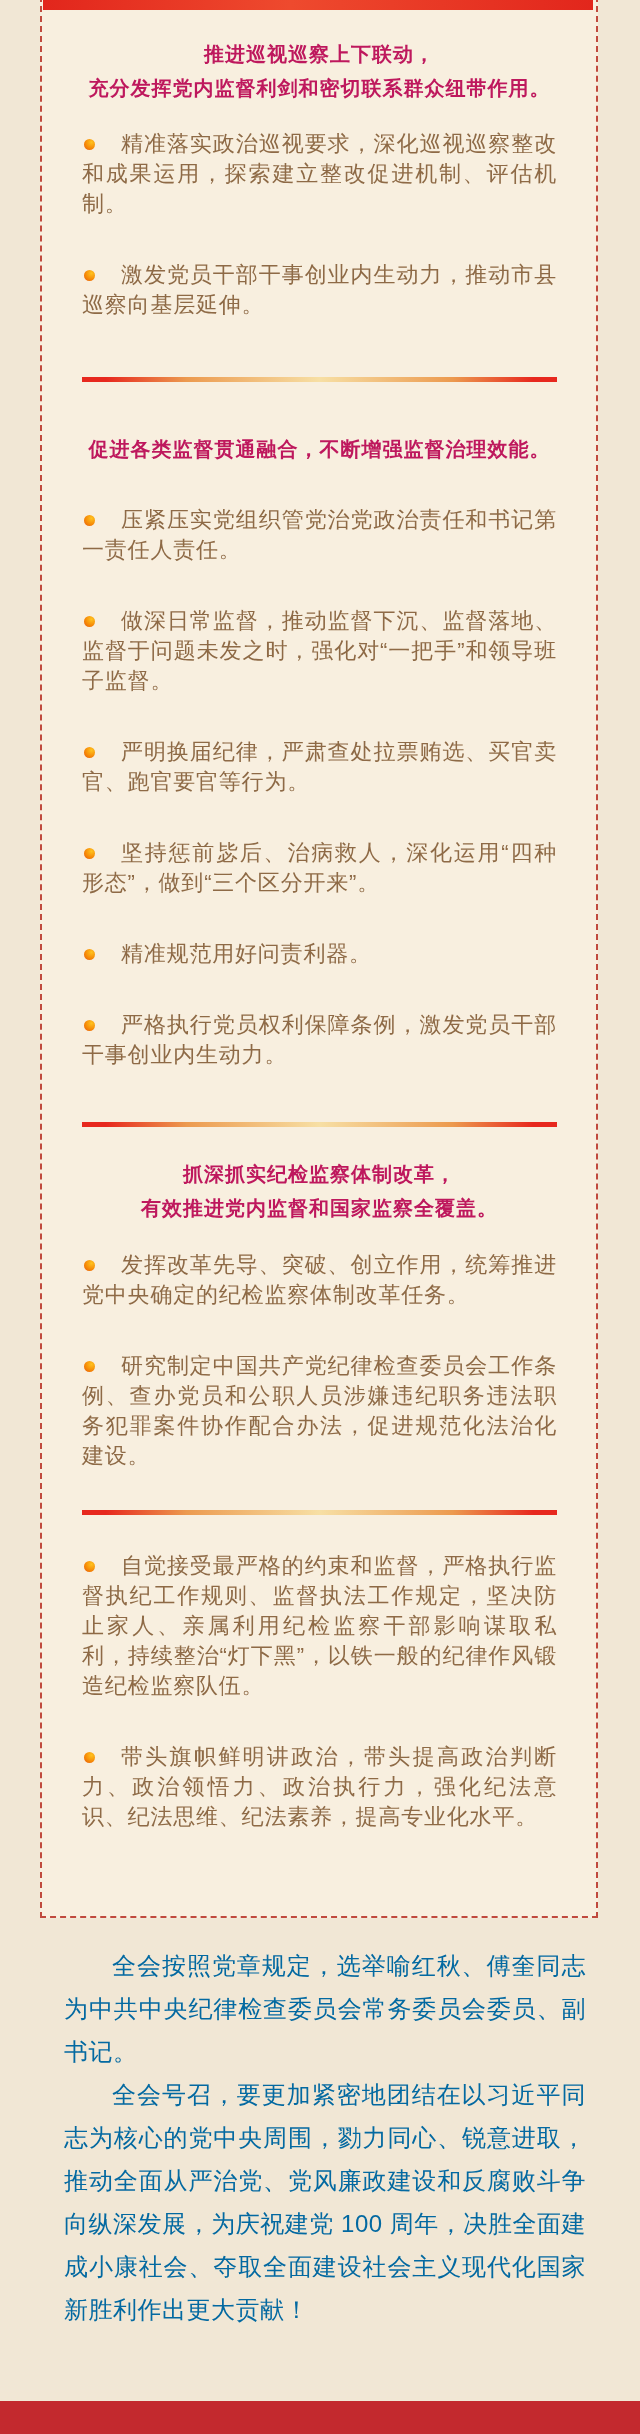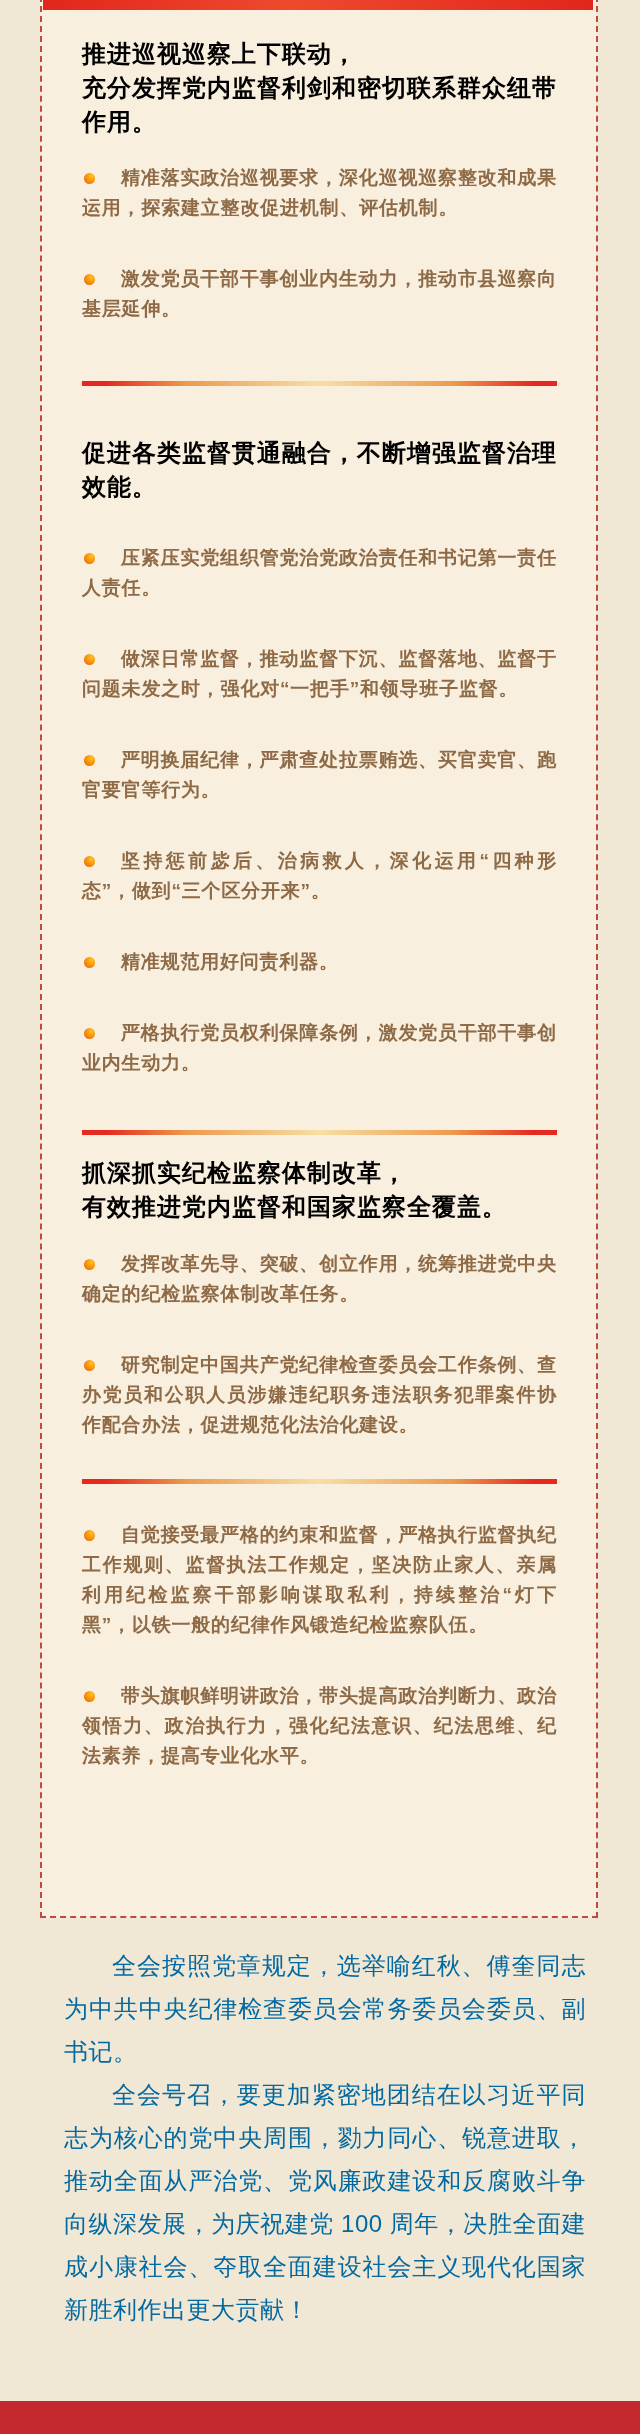--- a/index.html
+++ b/index.html
@@ -15,46 +15,46 @@
     background:#f8efdf;
     border:2px dashed #c04a3e;
     padding:0 39px 0 40px;
     overflow:hidden;
   }
   .topbar{
     position:absolute;top:2px;left:1px;width:550px;height:10px;
     background:linear-gradient(90deg,#e2261c,#ee4a2e 45%,#e2261c);
   }
   .sec-title{
-    color:#000000;font-weight:700;font-size:24px;line-height:34px;
-    text-align:left;letter-spacing:1px;margin:0;
+    color:#be185d;font-weight:700;font-size:20px;line-height:34px;
+    text-align:center;letter-spacing:1px;margin:0;
   }
   .bullets{margin:0;padding:0;}
   .bullet{
-    position:relative;margin:0;color:#8e6a46;font-weight:700;
-    font-size:19px;line-height:30px;letter-spacing:0.8px;
+    position:relative;margin:0;color:#8e6a46;font-weight:400;
+    font-size:22px;line-height:30px;letter-spacing:0.8px;
     text-indent:39px;text-align:justify;
   }
   .bullet + .bullet{margin-top:41px;}
   .dot{
     position:absolute;left:2px;top:10px;width:11px;height:11px;border-radius:50%;
     background:radial-gradient(circle at 68% 30%,#ffc31f,#f68b07 55%,#e4560f);
   }
   .divider{
     height:5px;
     background:linear-gradient(90deg,#e7281e 0%,#e7281e 5%,#ec9a4f 22%,#f7dfa4 50%,#ec9a4f 78%,#e7281e 95%,#e7281e 100%);
   }
   
   #s1 .sec-title{margin-top:39px;}
   #s1 .bullets{margin-top:24px;}
   #d1{margin-top:57px;}
   #s2 .sec-title{margin-top:50px;}
   #s2 .bullets{margin-top:39px;}
   #d2{margin-top:52px;}
-  #s3 .sec-title{margin-top:21px;}
+  #s3 .sec-title{margin-top:30px;}
   #s3 .bullets{margin-top:25px;}
   #d3{margin-top:39px;}
   #s4 .sec-title{margin-top:26px;}
   #s4 .bullets{margin-top:36px;}
 
   .closing{
     padding:0 54px 0 64px;color:#0369a1;
     font-size:24px;line-height:43px;letter-spacing:0.5px;
     font-weight:400;
   }

